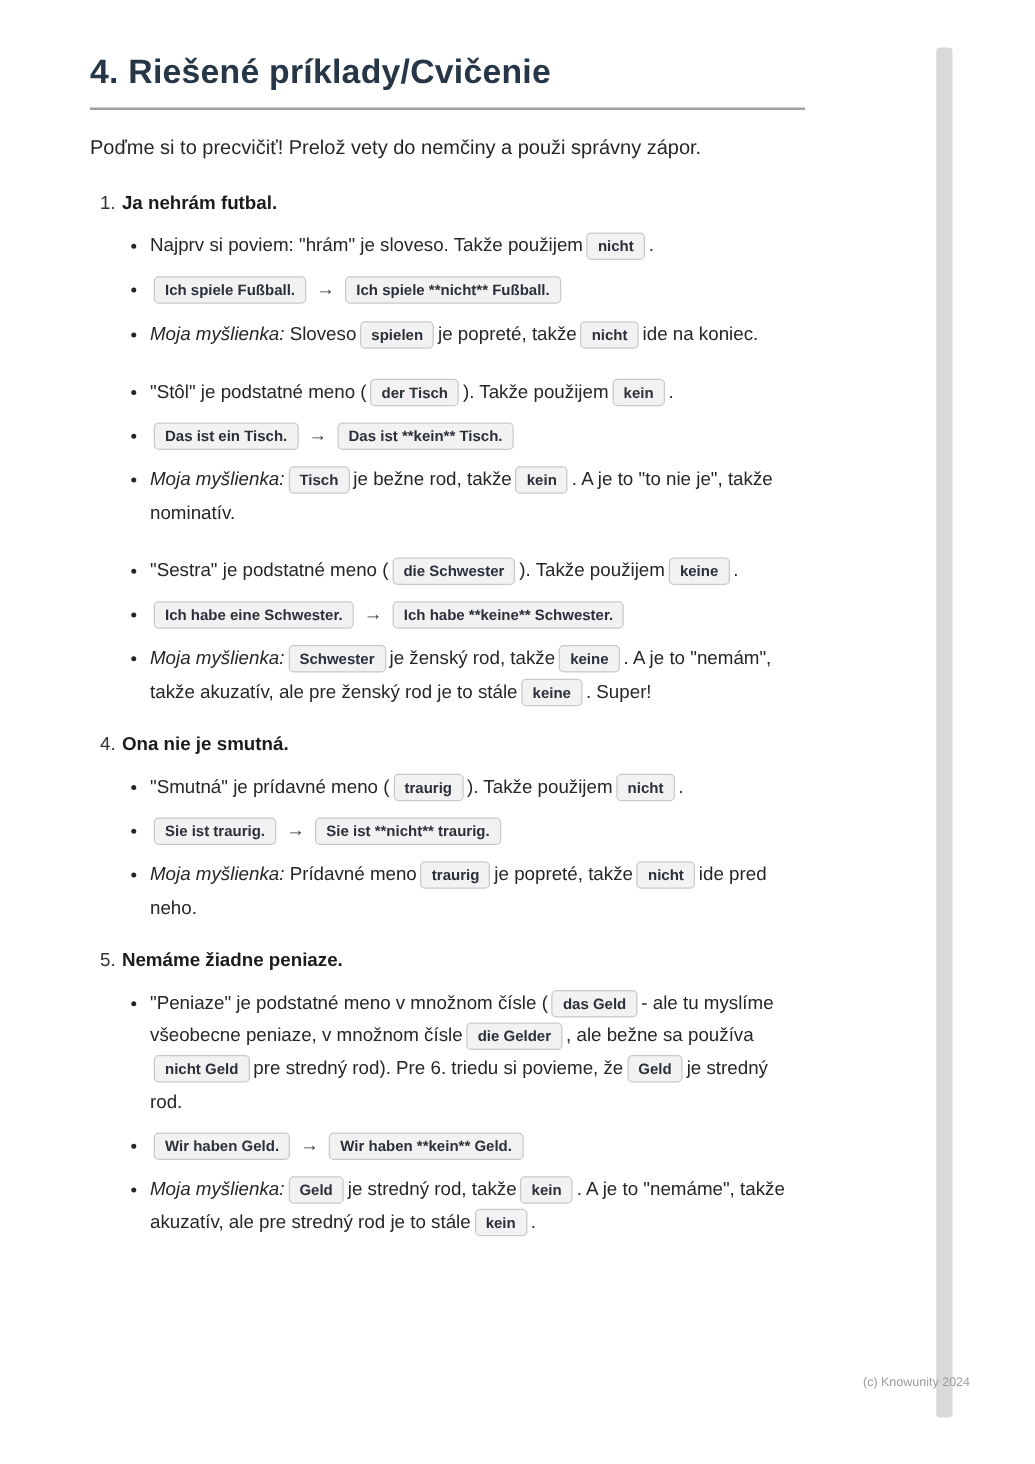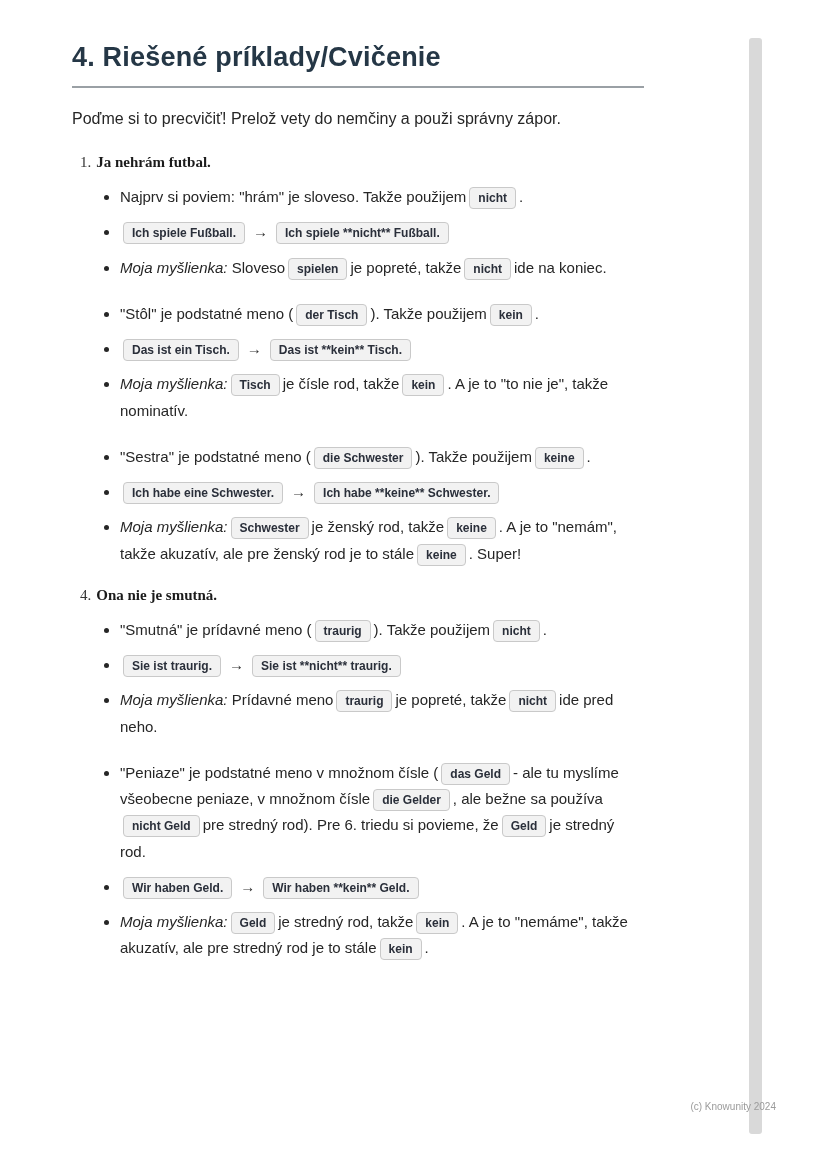--- a/index.html
+++ b/index.html
@@ -31,21 +31,20 @@
     margin-bottom: 26px;
     font-size: 16px;
     color: #262626;
   }
   .ex { margin-bottom: 20px; }
   .ex-head {
     margin-left: 8px;
     margin-bottom: 13px;
     font-size: 15px;
     color: #1f1f1f;
-    font-family: Liberation Serif, serif;
   }
   .ex-num { margin-right: 5px; color: #333333; }
   .ex-title { font-weight: 700; color: #1b1b1b; }
   ul.bullets {
     list-style: disc;
     padding-left: 48px;
     margin: 0;
   }
   ul.bullets li {
     font-size: 15px;
@@ -105,39 +104,40 @@
           <ul class="bullets">
             <li><span>Najprv si poviem: "hrám" je sloveso. Takže použijem</span><span class="code">nicht</span><span>.</span></li>
             <li><span class="code">Ich spiele Fußball.</span><span class="arrow">→</span><span class="code">Ich spiele **nicht** Fußball.</span></li>
             <li><span class="it">Moja myšlienka:</span><span> Sloveso</span><span class="code">spielen</span><span>je popreté, takže</span><span class="code">nicht</span><span>ide na koniec.</span></li>
           </ul>
         </div>
         <div class="ex">
           <ul class="bullets">
             <li><span>"Stôl" je podstatné meno (</span><span class="code">der Tisch</span><span>). Takže použijem</span><span class="code">kein</span><span>.</span></li>
             <li><span class="code">Das ist ein Tisch.</span><span class="arrow">→</span><span class="code">Das ist **kein** Tisch.</span></li>
-            <li><span class="it">Moja myšlienka:</span><span class="code">Tisch</span><span>je čísle rod, takže</span><span class="code">kein</span><span>. A je to "to nie je", takže nominatív.</span></li>
+            <li><span class="it">Moja myšlienka:</span><span class="code">Tisch</span><span>je bežne rod, takže</span><span class="code">kein</span><span>. A je to "to nie je", takže nominatív.</span></li>
           </ul>
         </div>
         <div class="ex">
           <ul class="bullets">
             <li><span>"Sestra" je podstatné meno (</span><span class="code">die Schwester</span><span>). Takže použijem</span><span class="code">keine</span><span>.</span></li>
             <li><span class="code">Ich habe eine Schwester.</span><span class="arrow">→</span><span class="code">Ich habe **keine** Schwester.</span></li>
             <li><span class="it">Moja myšlienka:</span><span class="code">Schwester</span><span>je ženský rod, takže</span><span class="code">keine</span><span>. A je to "nemám", takže akuzatív, ale pre ženský rod je to stále</span><span class="code">keine</span><span>. Super!</span></li>
           </ul>
         </div>
         <div class="ex">
           <div class="ex-head"><span class="ex-num">4.</span><span class="ex-title">Ona nie je smutná.</span></div>
           <ul class="bullets">
             <li><span>"Smutná" je prídavné meno (</span><span class="code">traurig</span><span>). Takže použijem</span><span class="code">nicht</span><span>.</span></li>
             <li><span class="code">Sie ist traurig.</span><span class="arrow">→</span><span class="code">Sie ist **nicht** traurig.</span></li>
             <li><span class="it">Moja myšlienka:</span><span> Prídavné meno</span><span class="code">traurig</span><span>je popreté, takže</span><span class="code">nicht</span><span>ide pred neho.</span></li>
           </ul>
         </div>
         <div class="ex">
+          <div class="ex-head"><span class="ex-num">5.</span><span class="ex-title">Nemáme žiadne peniaze.</span></div>
           <ul class="bullets">
             <li><span>"Peniaze" je podstatné meno v množnom čísle (</span><span class="code">das Geld</span><span>- ale tu myslíme všeobecne peniaze, v množnom čísle</span><span class="code">die Gelder</span><span>, ale bežne sa používa</span><span class="code">nicht Geld</span><span>pre stredný rod). Pre 6. triedu si povieme, že</span><span class="code">Geld</span><span>je stredný rod.</span></li>
             <li><span class="code">Wir haben Geld.</span><span class="arrow">→</span><span class="code">Wir haben **kein** Geld.</span></li>
             <li><span class="it">Moja myšlienka:</span><span class="code">Geld</span><span>je stredný rod, takže</span><span class="code">kein</span><span>. A je to "nemáme", takže akuzatív, ale pre stredný rod je to stále</span><span class="code">kein</span><span>.</span></li>
           </ul>
         </div>
       </div>
   </div>
   <div class="scrollbar-track"></div>
   <div class="footer-credit">(c) Knowunity 2024</div>

